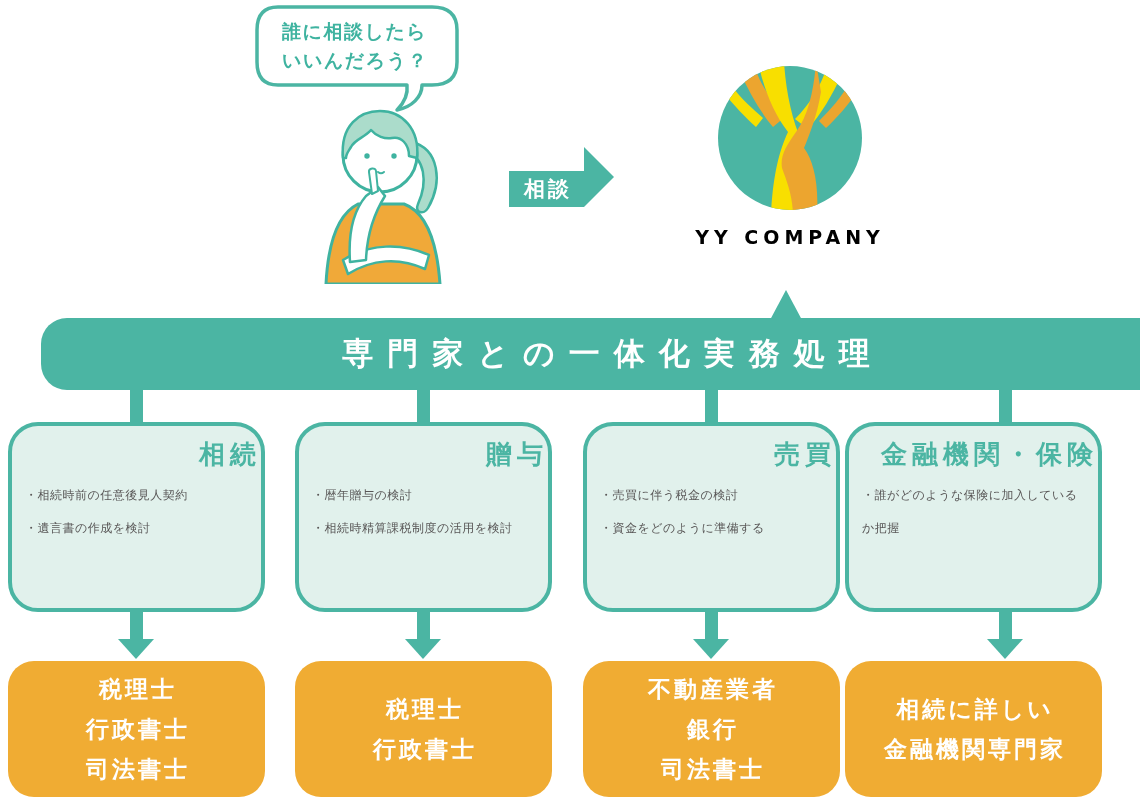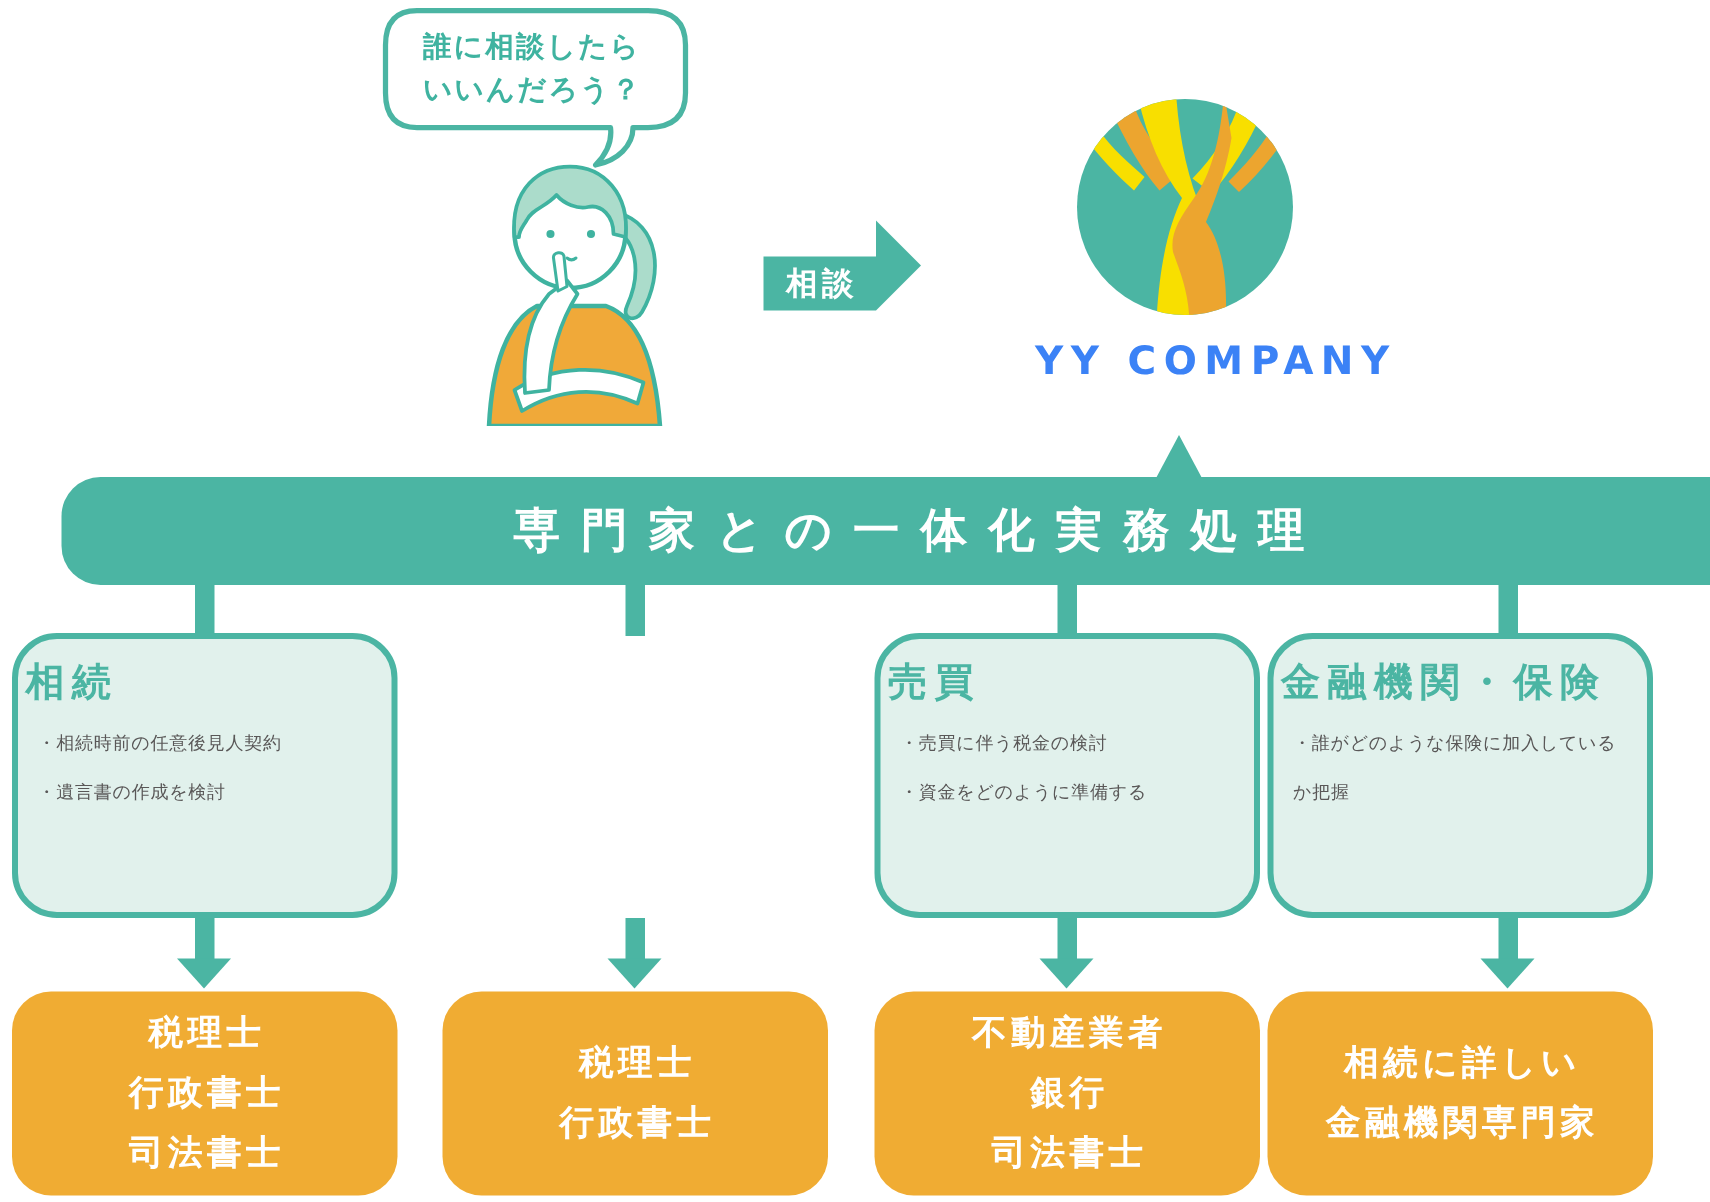--- a/index.html
+++ b/index.html
@@ -20,38 +20,38 @@
   .consult-rect{position:absolute;left:0;top:12px;width:75px;height:36px;background:#4bb5a3;
                 display:flex;align-items:center;justify-content:center;color:#fff;
                 font-size:21px;font-weight:bold;letter-spacing:3px;text-indent:3px;margin-top:12px;}
   .consult-head{position:absolute;left:75px;top:0;width:0;height:0;
                 border-top:30px solid transparent;border-bottom:30px solid transparent;
                 border-left:30px solid #4bb5a3;}
 
   
   .logo{position:absolute;left:690px;top:64px;width:200px;text-align:center;}
   .logo svg{display:block;margin:0 auto;}
-  .logo-text{margin-top:14px;color:#3b82f6;font-weight:bold;font-size:26px;
+  .logo-text{margin-top:14px;color:#000000;font-weight:bold;font-size:19px;
              letter-spacing:5px;white-space:nowrap;}
 
   
   .banner-pointer{position:absolute;left:770px;top:290px;width:0;height:0;
                   border-left:16px solid transparent;border-right:16px solid transparent;
                   border-bottom:30px solid #4bb5a3;}
   .banner{position:absolute;left:5px;top:318px;width:1130px;height:72px;background:#4bb5a3;
           border-radius:26px;display:flex;align-items:center;justify-content:center;margin-left:36px;}
   .banner span{color:#ffffff;font-size:31px;font-weight:bold;letter-spacing:14px;text-indent:14px;white-space:nowrap;}
 
   
   .connector{position:absolute;top:388px;width:13px;height:36px;background:#4bb5a3;}
 
   
   .cat-box{position:absolute;top:422px;width:257px;height:190px;background:#e1f1ec;
            border:4px solid #4bb5a3;border-radius:30px;box-sizing:border-box;}
-  .cat-title{margin-top:11px;text-align:left;color:#4bb5a3;font-size:26px;font-weight:bold;
+  .cat-title{margin-top:11px;text-align:right;color:#4bb5a3;font-size:26px;font-weight:bold;
              letter-spacing:5px;text-indent:5px;white-space:nowrap;}
   .bullets{margin:7px 12px 0 13px;color:#595757;font-size:12px;line-height:33px;letter-spacing:0.5px;}
 
   
   .dstem{position:absolute;top:612px;width:13px;height:28px;background:#4bb5a3;}
   .dhead{position:absolute;top:639px;width:0;height:0;
          border-left:18px solid transparent;border-right:18px solid transparent;
          border-top:20px solid #4bb5a3;}
 
   
@@ -136,20 +136,27 @@
     </div>
   </div>
   <div class="dstem x1"></div>
   <div class="dhead h1"></div>
   <div class="exp-box c1">
     <div>税理士</div>
     <div>行政書士</div>
     <div>司法書士</div>
   </div>
 
+  <div class="cat-box c2">
+    <div class="cat-title">贈与</div>
+    <div class="bullets">
+      <div>・暦年贈与の検討</div>
+      <div>・相続時精算課税制度の活用を検討</div>
+    </div>
+  </div>
   <div class="dstem x2"></div>
   <div class="dhead h2"></div>
   <div class="exp-box c2">
     <div>税理士</div>
     <div>行政書士</div>
   </div>
 
   <div class="cat-box c3">
     <div class="cat-title">売買</div>
     <div class="bullets">

